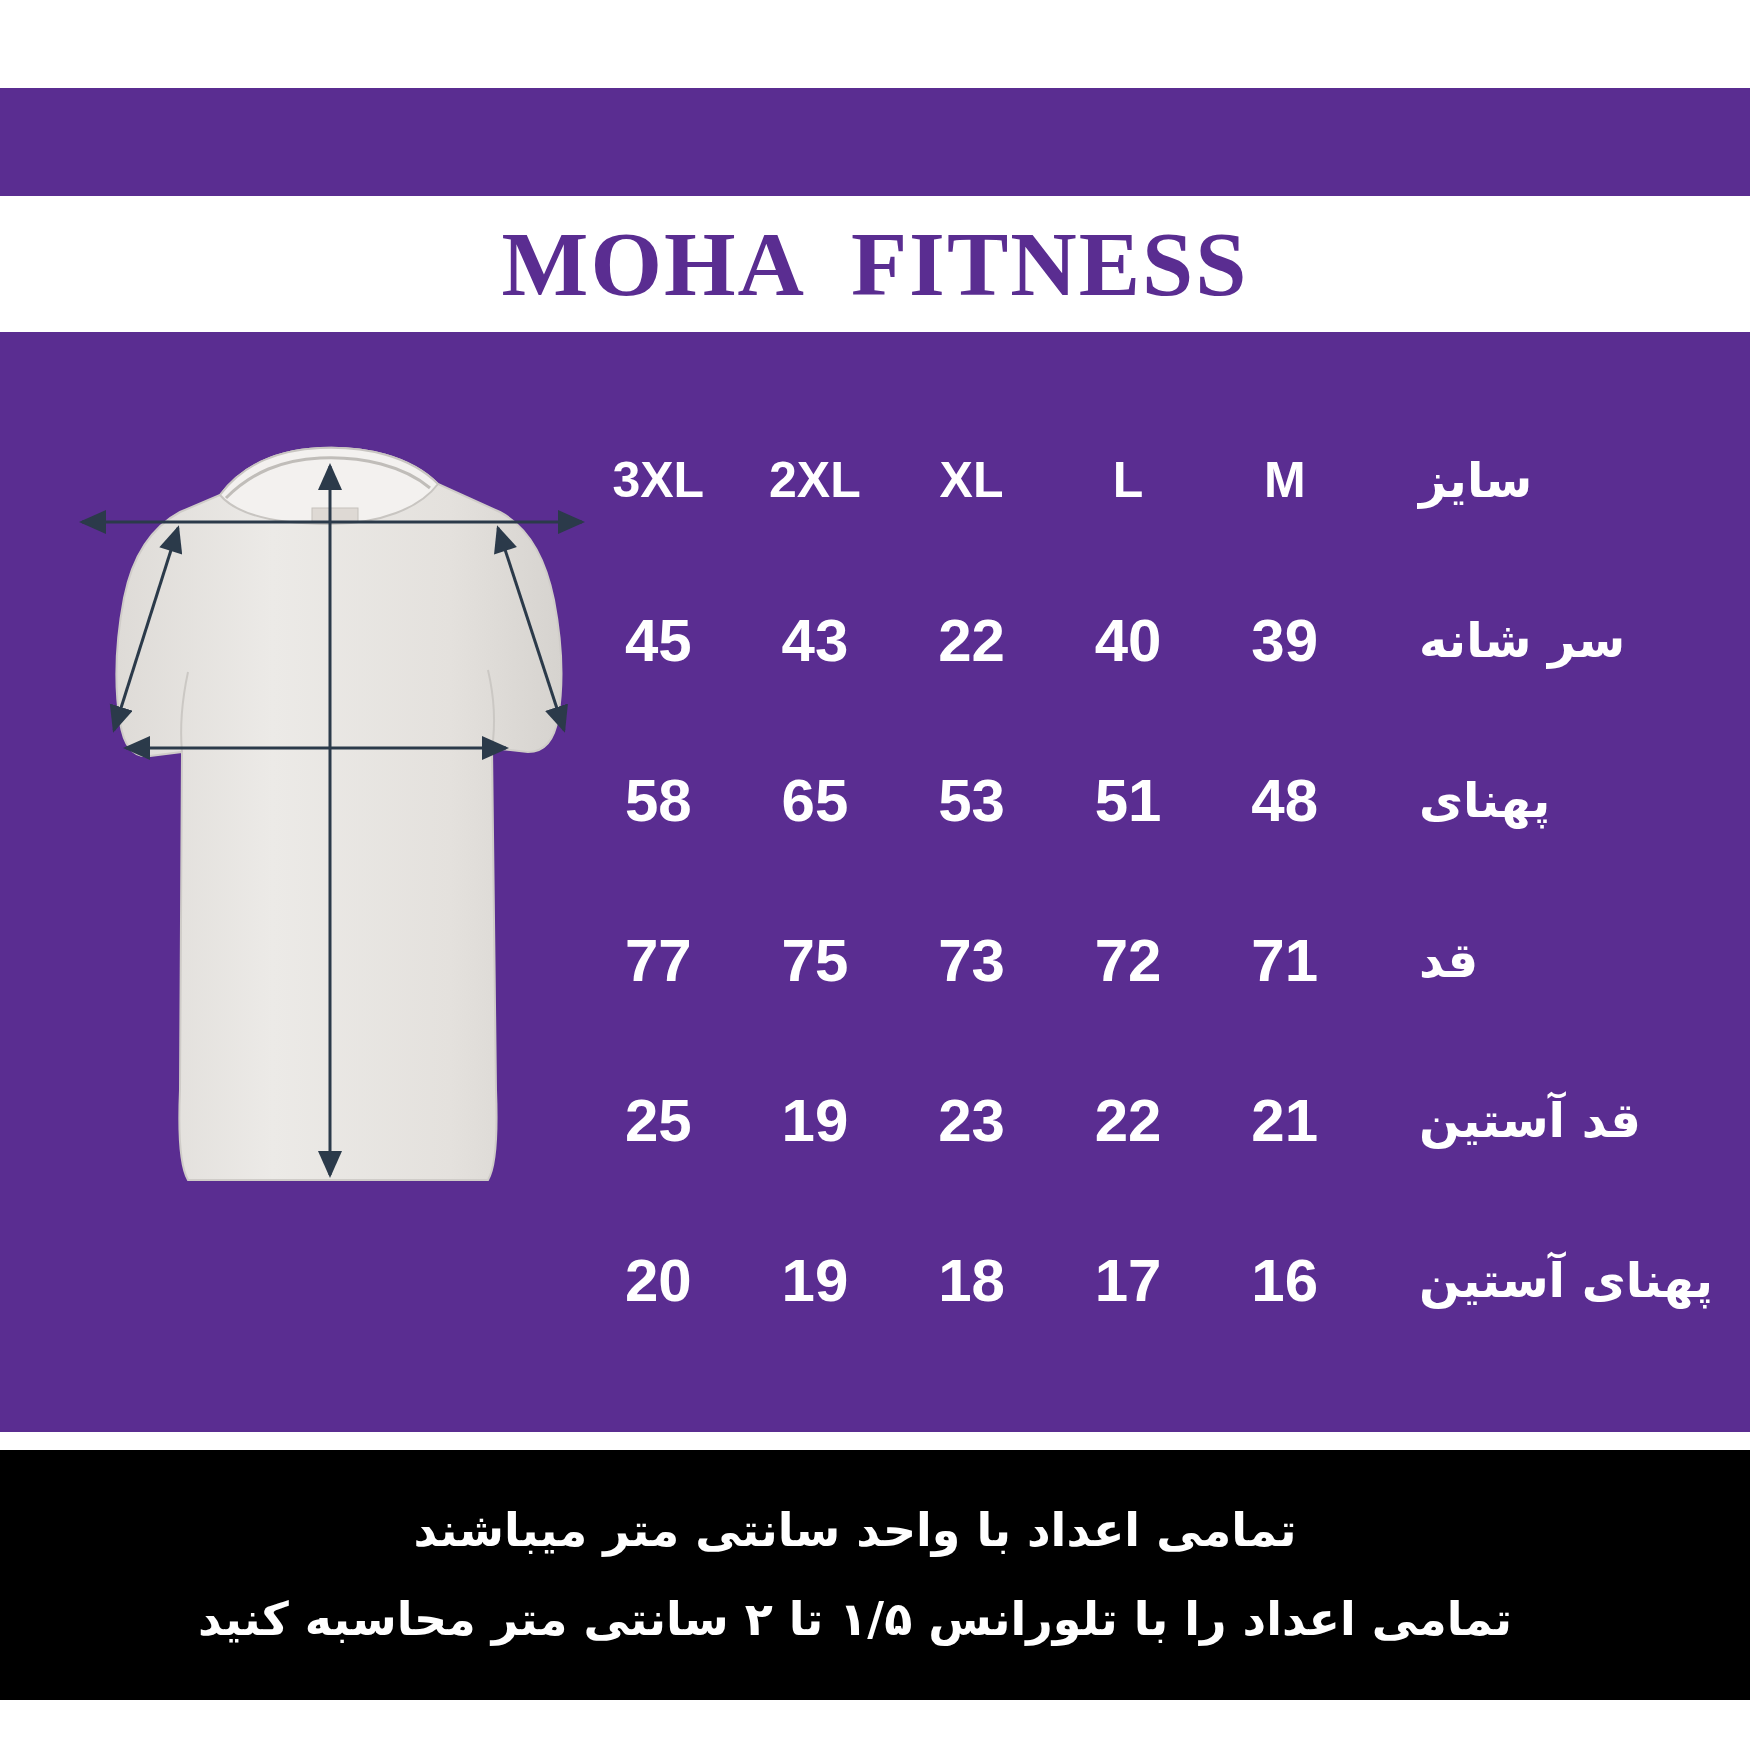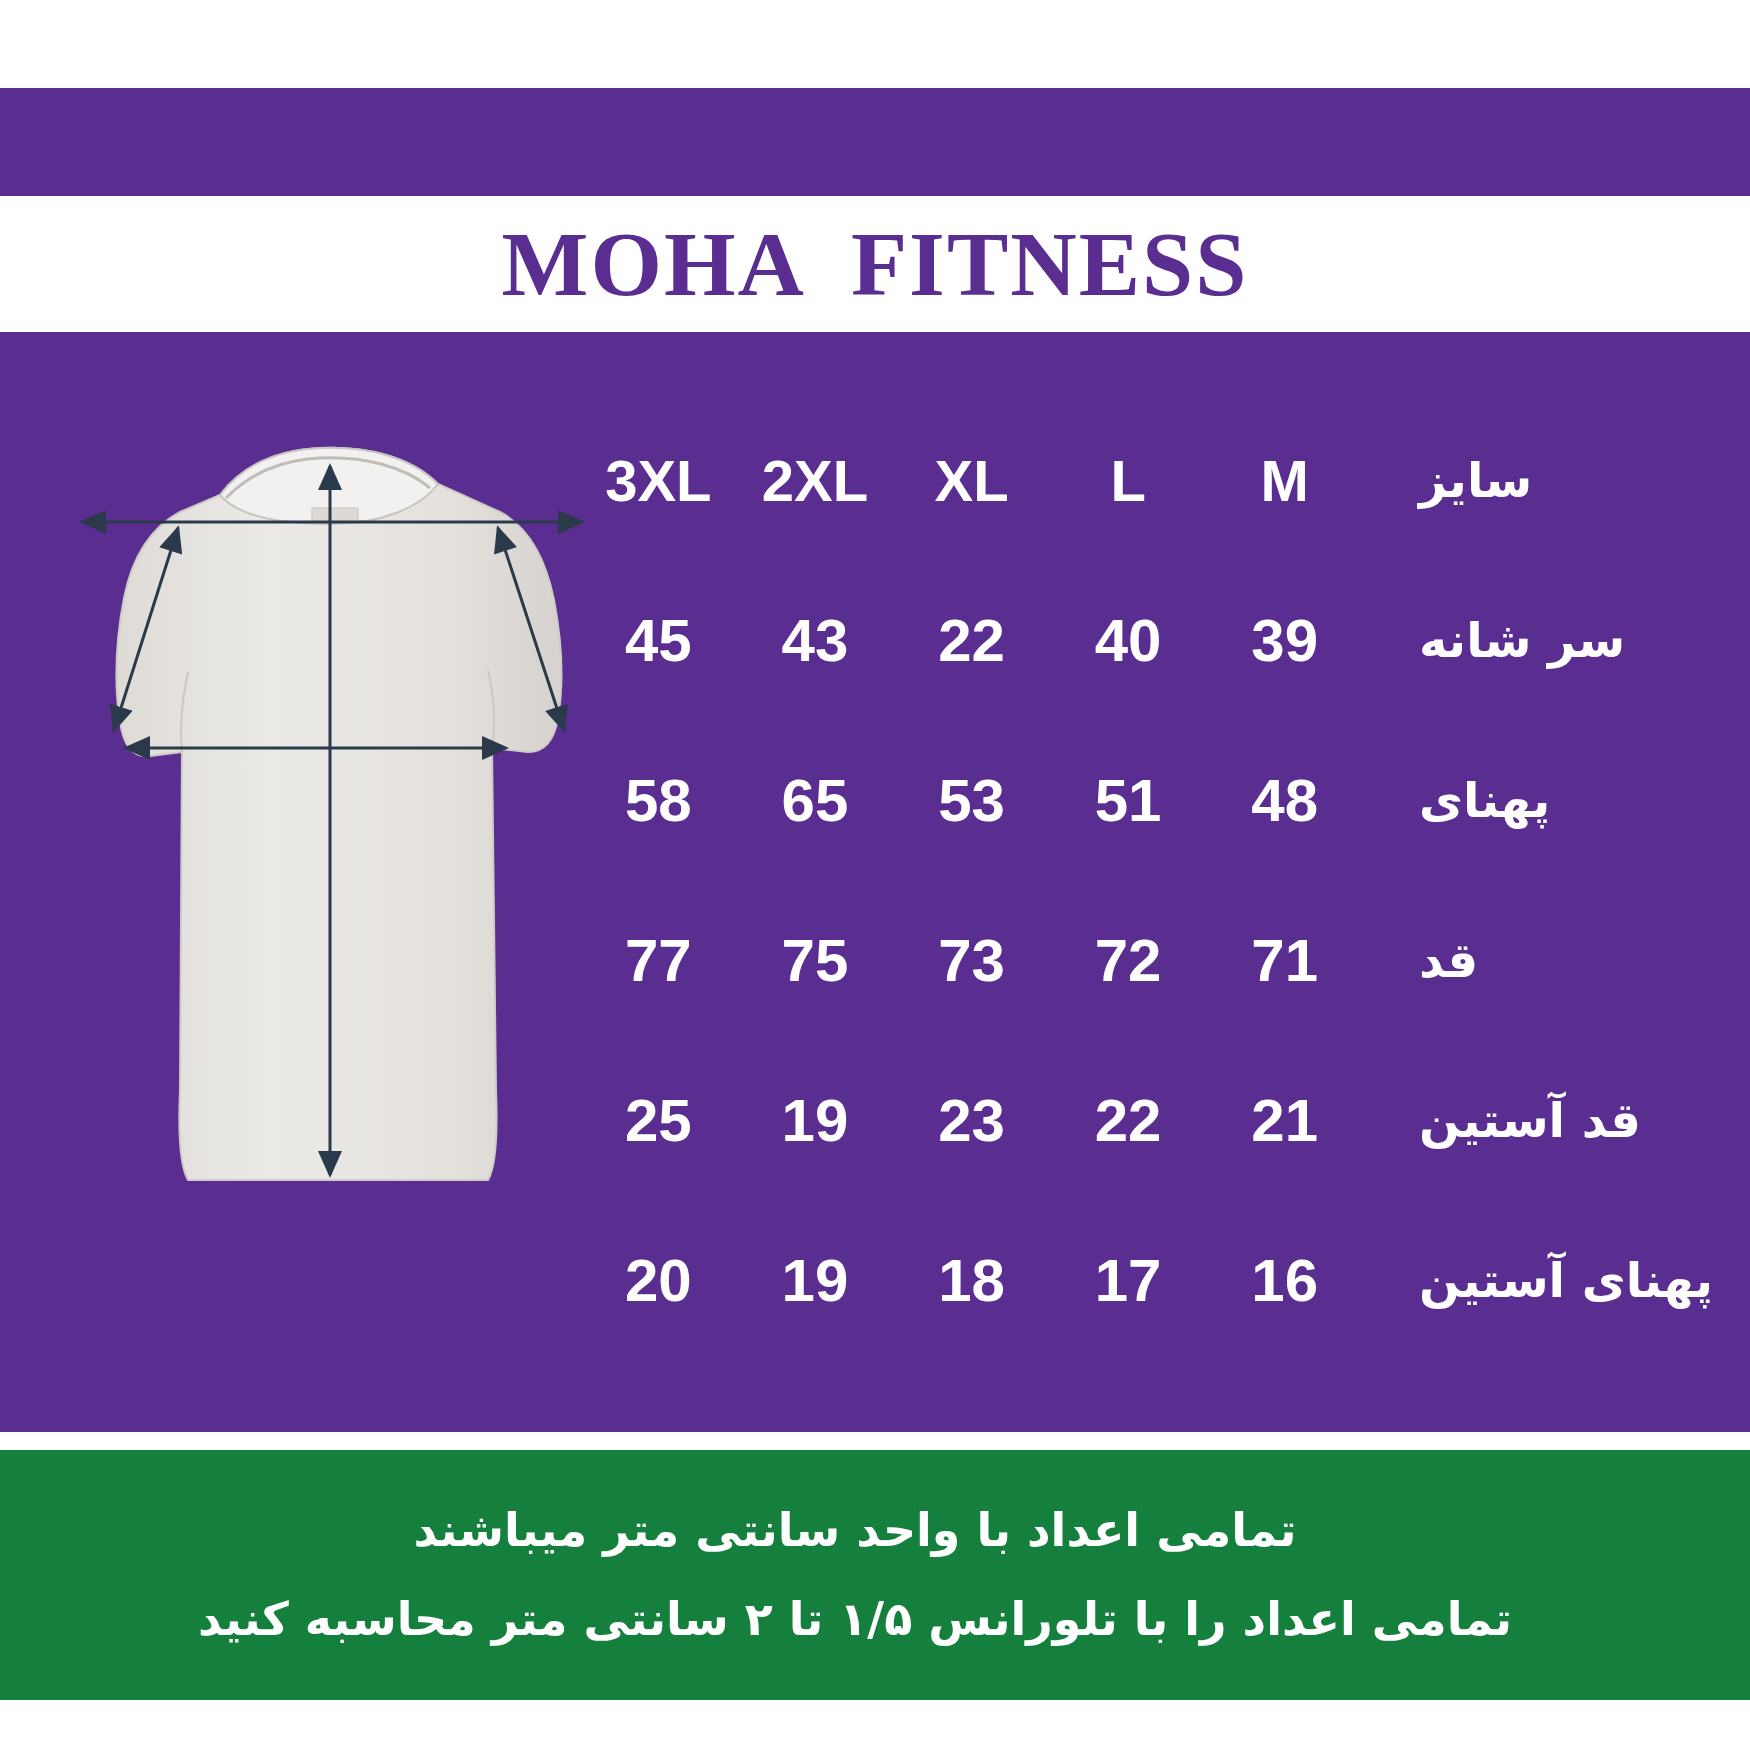--- a/index.html
+++ b/index.html
@@ -68,21 +68,21 @@
     background: #ffffff;
   }
 
   
   .footer-panel {
     position: absolute;
     left: 0;
     top: 1450px;
     width: 1750px;
     height: 250px;
-    background: #15803d;
+    background: #000000;
     display: flex;
     flex-direction: column;
     align-items: flex-start;
     justify-content: center;
     padding-right: 40px;
     box-sizing: border-box;
   }
   .footer-line {
     width: 100%;
     text-align: center;
@@ -131,21 +131,21 @@
   table.size-table th.row-head,
   table.size-table td.row-head {
     text-align: left;
     padding-left: 56px;
     font-size: 48px;
     font-family: "DejaVu Sans", sans-serif;
     width: 300px;
     white-space: nowrap;
   }
   table.size-table th.col-head {
-    font-size: 58px;
+    font-size: 50px;
     font-family: "Liberation Sans", sans-serif;
     direction: ltr;
   }
   table.size-table td.val {
     font-size: 60px;
     font-family: "Liberation Sans", sans-serif;
     direction: ltr;
   }
   table.size-table tr { height: 160px; }
 </style>

